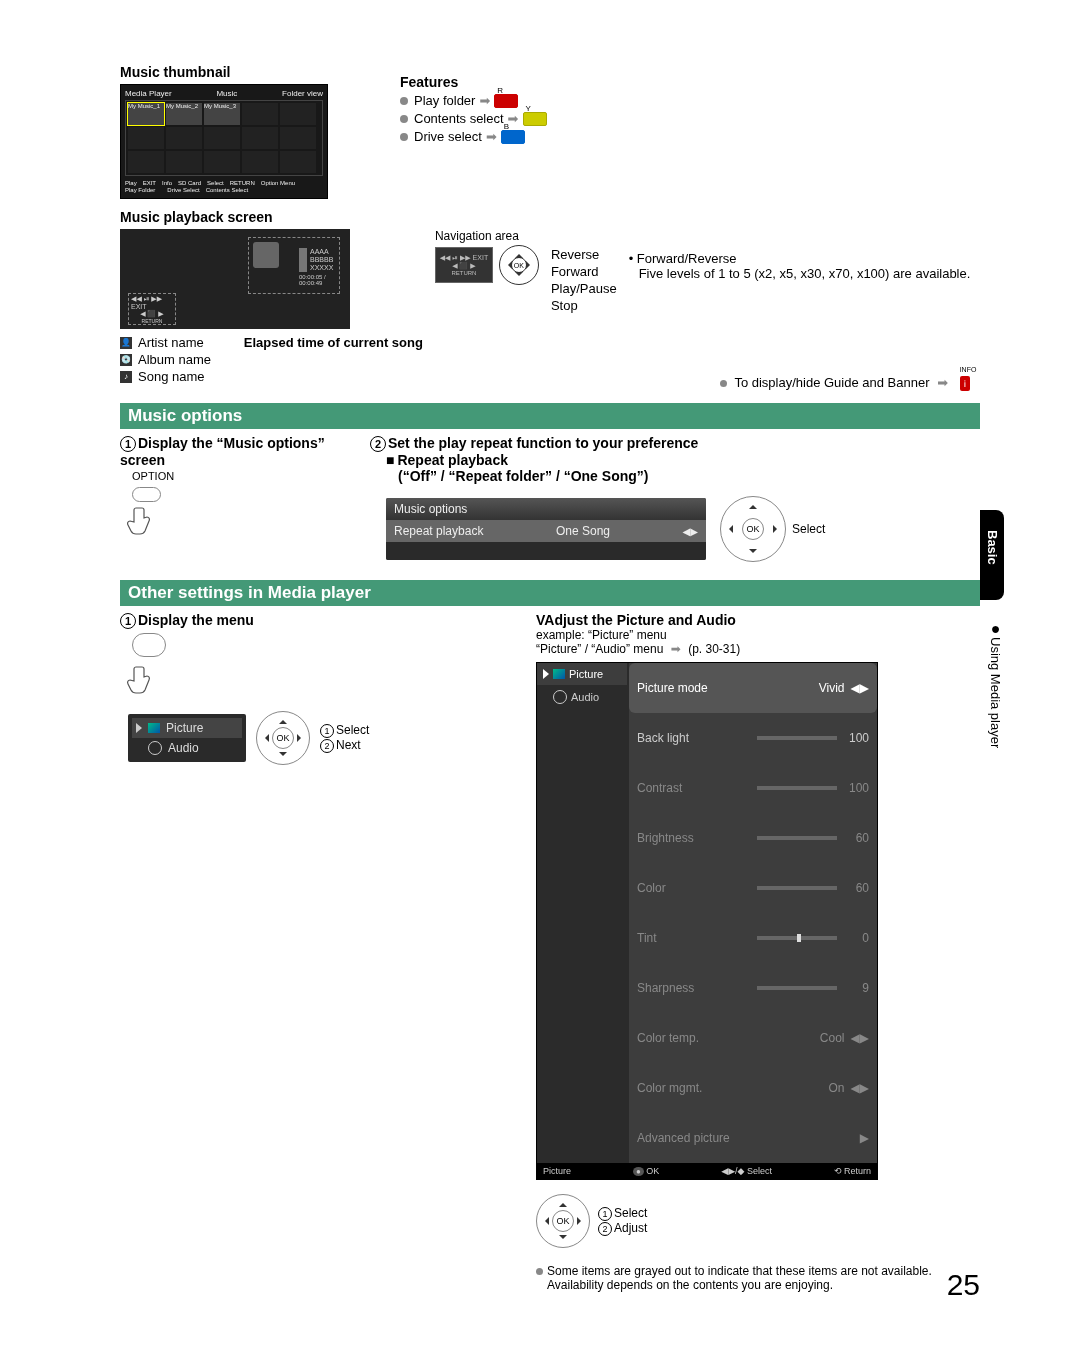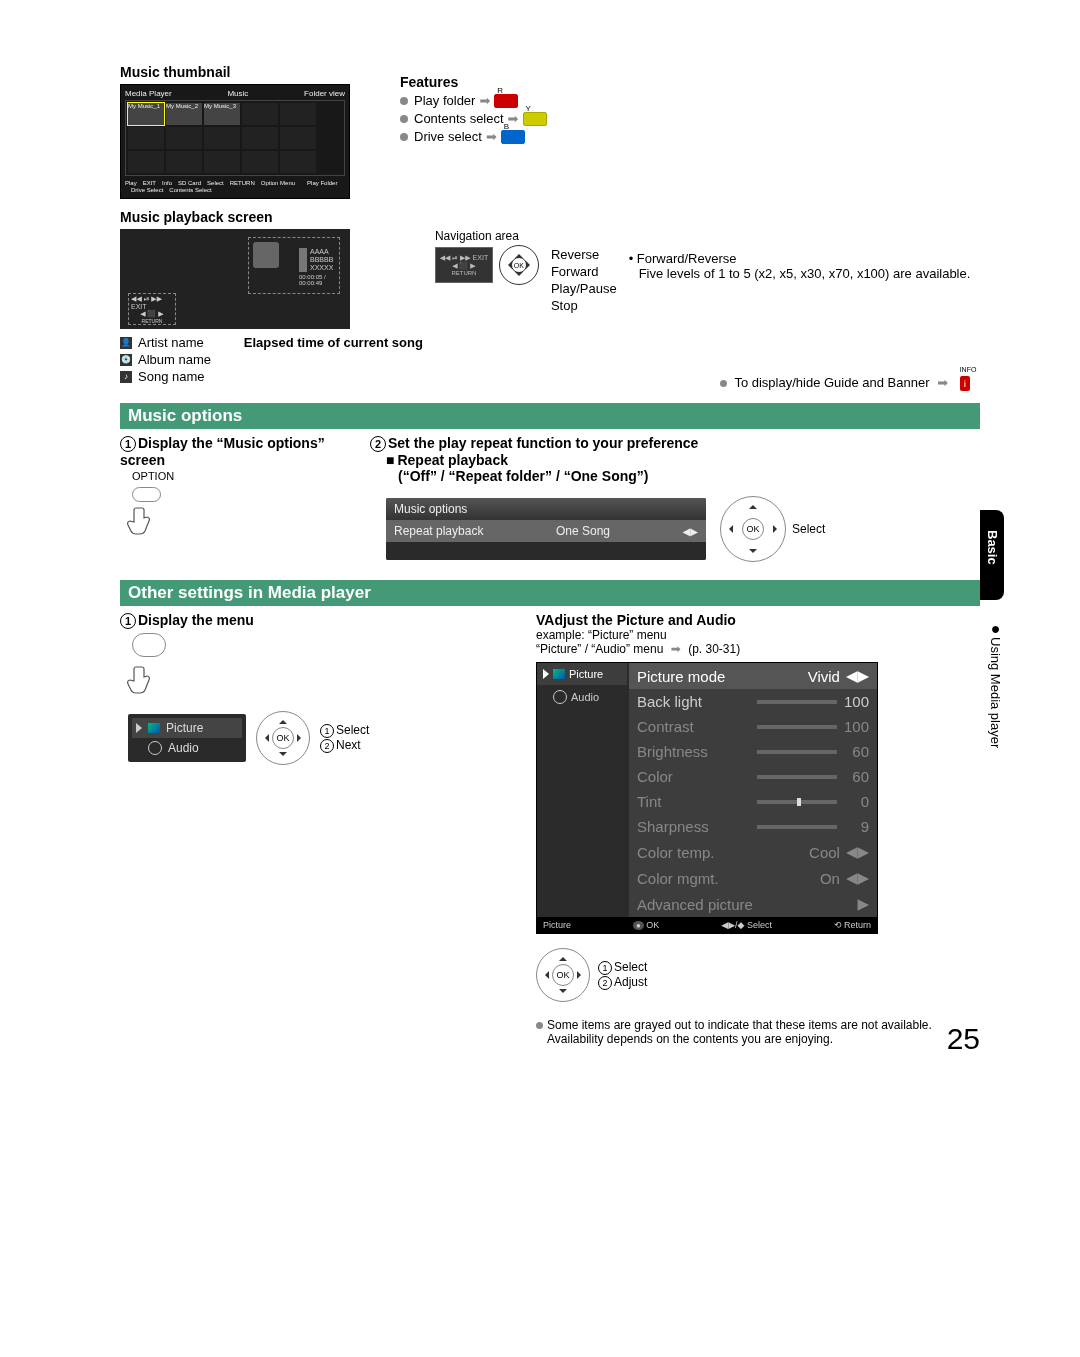--- a/index.html
+++ b/index.html
@@ -24,21 +24,21 @@
     padding: 4px 0;
     margin-bottom: 6px;
   }
   .subhead {
     font-weight: bold;
     font-size: 14px;
     margin: 4px 0;
   }
   .row { display: flex; }
   .tv-thumb {
-    width: 230px;
+    width: 208px;
     background: #181818;
     border: 1px solid #000;
     color: #eee;
     font-size: 8px;
     padding: 4px;
     box-sizing: border-box;
   }
   .tv-thumb .titlebar { display: flex; justify-content: space-between; font-size: 8px; margin-bottom: 2px;}
   .folders { display:flex; gap:2px; margin-bottom:2px;}
   .folder { width:36px;height:22px;background:#444;font-size:6px;overflow:hidden;}
@@ -88,21 +88,21 @@
   .menu-list div{display:flex;align-items:center;padding:3px 4px;gap:6px;}
   .menu-list div.sel{background:#444;}
   .menu-list .caret{width:0;height:0;border-top:5px solid transparent;border-bottom:5px solid transparent;border-left:6px solid #ccc;}
   .menu-list .pic-icn{width:12px;height:10px;background:linear-gradient(135deg,#0b8,#05a);}
   .menu-list .aud-icn{width:12px;height:12px;border:1px solid #ccc;border-radius:50%;position:relative;}
   .picture-menu{width:340px;background:#2b2b2b;color:#ccc;font-size:11px;border:1px solid #000;}
   .picture-menu .left{width:90px;background:#2b2b2b;float:left;}
   .picture-menu .left div{padding:5px 6px;display:flex;align-items:center;gap:4px;}
   .picture-menu .left div.sel{background:#3d3d3d;color:#fff;}
   .picture-menu .right{margin-left:92px;background:#3d3d3d;}
-  .picture-menu .prow{display:flex;justify-content:space-between;align-items:center;padding:4px 8px;font-size:15px;}
+  .picture-menu .prow{display:flex;justify-content:space-between;align-items:center;padding:18px 8px;font-size:12px;border-radius:6px;}
   .picture-menu .prow.sel{background:#555;color:#fff;}
   .picture-menu .prow.dim{color:#888;}
   .bar{width:80px;height:4px;background:#666;position:relative;margin:0 6px;}
   .bar .fill{height:100%;background:#bbb;}
   .bar .knob{position:absolute;top:-2px;width:4px;height:8px;background:#ddd;}
   .picture-menu .footer{clear:both;background:#000;color:#ccc;font-size:9px;display:flex;justify-content:space-between;padding:3px 6px;}
   .side-tab{position:absolute;right:-24px;top:450px;width:24px;height:90px;background:#000;border-radius:0 8px 8px 0;}
   .side-text{position:absolute;right:-24px;top:470px;width:24px;text-align:center;}
   .side-text span{writing-mode:vertical-rl;font-size:13px;}
   .side-text .bold{font-weight:bold;color:#fff;}

